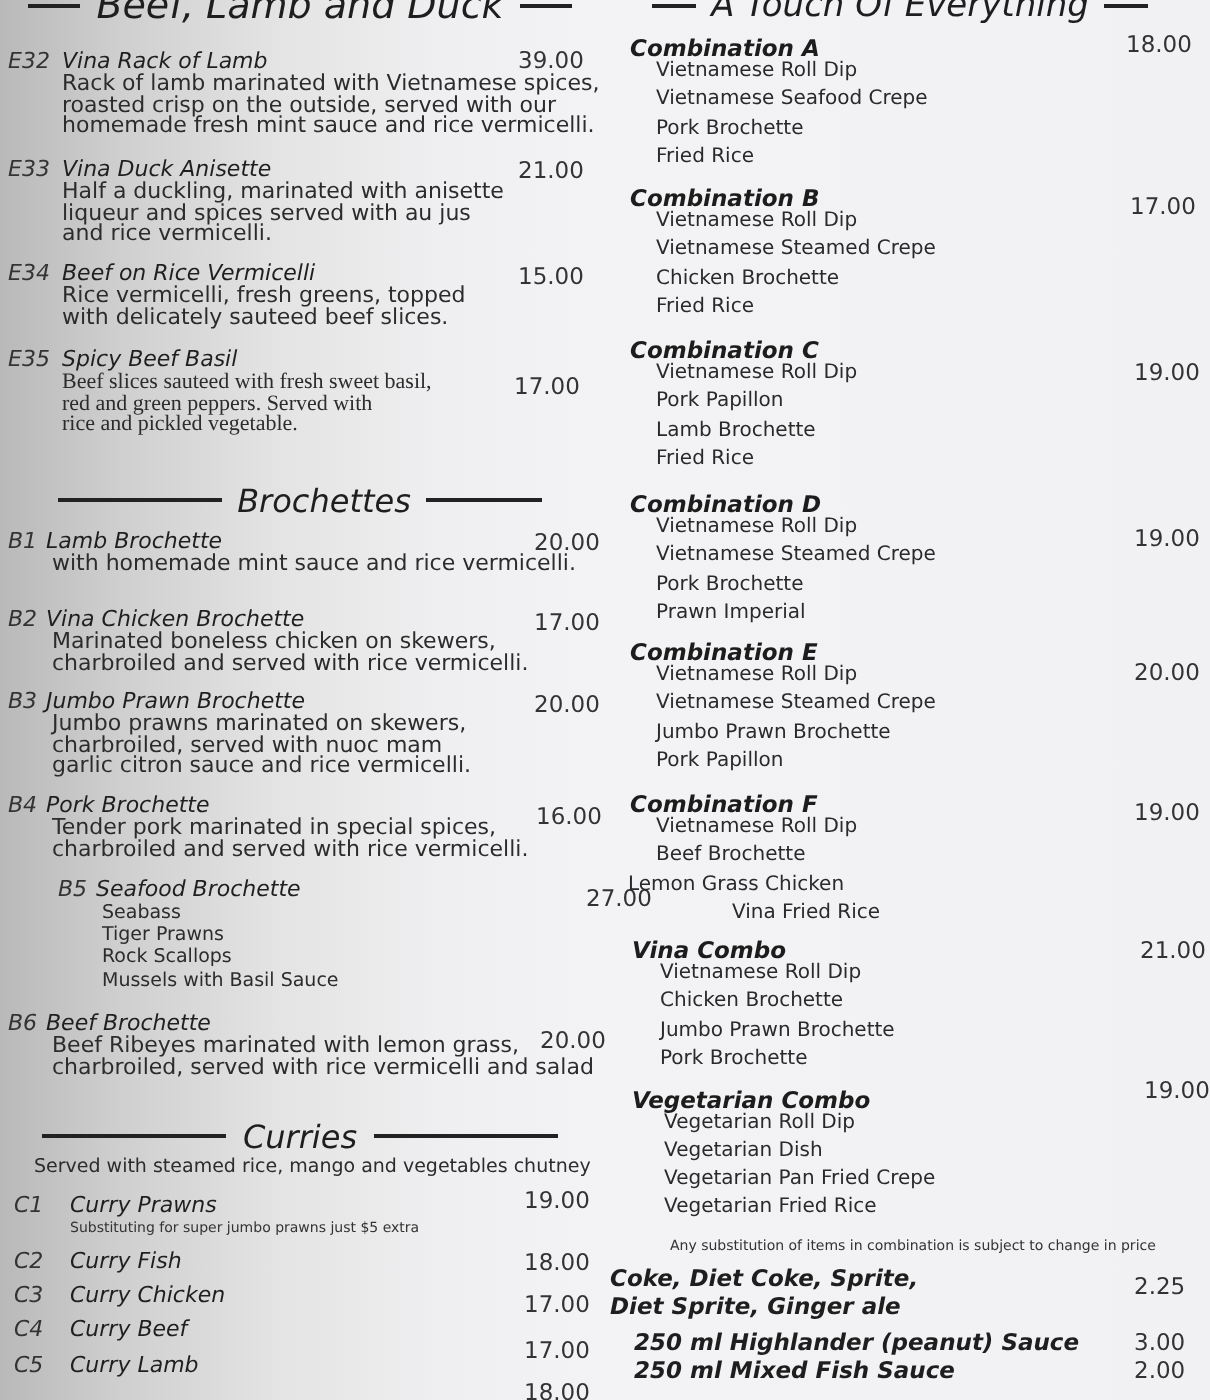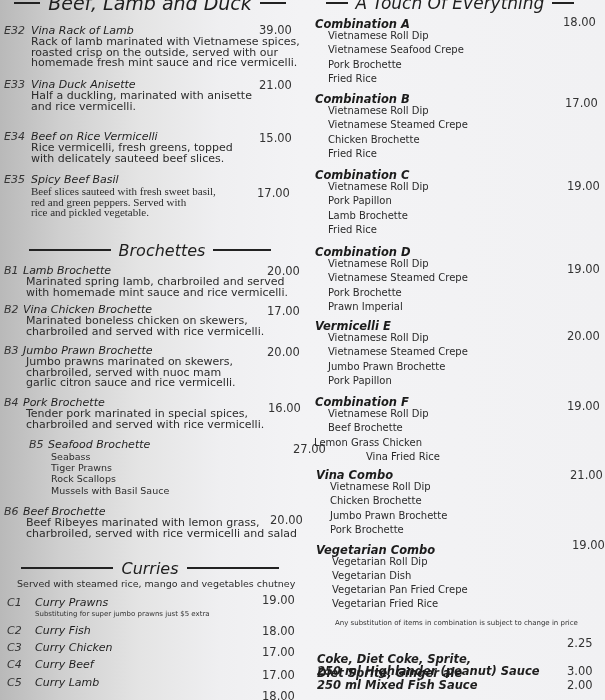--- a/index.html
+++ b/index.html
@@ -59,20 +59,21 @@
         <div>homemade fresh mint sauce and rice vermicelli.</div>
       </div>
     </div>
 
     <div class="item" style="left:0;top:78px;width:300px;height:45px;">
       <span class="code" style="top:0;">E33</span>
       <span class="name" style="left:31px;top:0;">Vina Duck Anisette</span>
       <span class="price" style="left:259px;top:0;">21.00</span>
       <div class="desc" style="left:31px;top:13px;">
         <div>Half a duckling, marinated with anisette</div>
+        <div>liqueur and spices served with au jus</div>
         <div>and rice vermicelli.</div>
       </div>
     </div>
 
     <div class="item" style="left:0;top:130px;width:300px;height:35px;">
       <span class="code" style="top:0;">E34</span>
       <span class="name" style="left:31px;top:0;">Beef on Rice Vermicelli</span>
       <span class="price" style="left:259px;top:1px;">15.00</span>
       <div class="desc" style="left:31px;top:13px;">
         <div>Rice vermicelli, fresh greens, topped</div>
@@ -95,21 +96,20 @@
       <span class="rule" style="width:82px;"></span>
       <span class="txt">Brochettes</span>
       <span class="rule" style="width:58px;"></span>
     </div>
 
     <div class="item" style="left:0;top:264px;width:300px;height:36px;">
       <span class="code" style="top:0;">B1</span>
       <span class="name" style="left:23px;top:0;">Lamb Brochette</span>
       <span class="price" style="left:267px;top:0;">20.00</span>
       <div class="desc" style="left:26px;top:13px;">
-        <div>Marinated spring lamb, charbroiled and served</div>
         <div>with homemade mint sauce and rice vermicelli.</div>
       </div>
     </div>
 
     <div class="item" style="left:0;top:303px;width:300px;height:36px;">
       <span class="code" style="top:0;">B2</span>
       <span class="name" style="left:23px;top:0;">Vina Chicken Brochette</span>
       <span class="price" style="left:267px;top:1px;">17.00</span>
       <div class="desc" style="left:26px;top:13px;">
         <div>Marinated boneless chicken on skewers,</div>
@@ -236,21 +236,21 @@
     <div class="item" style="left:0;top:245px;width:300px;height:70px;">
       <span class="combo-name" style="left:10px;top:0;">Combination D</span>
       <span class="price" style="left:262px;top:17px;">19.00</span>
       <span class="combo-line" style="left:23px;top:13px;">Vietnamese Roll Dip</span>
       <span class="combo-line" style="left:23px;top:27px;">Vietnamese Steamed Crepe</span>
       <span class="combo-line" style="left:23px;top:42px;">Pork Brochette</span>
       <span class="combo-line" style="left:23px;top:56px;">Prawn Imperial</span>
     </div>
 
     <div class="item" style="left:0;top:319px;width:300px;height:70px;">
-      <span class="combo-name" style="left:10px;top:0;">Vermicelli E</span>
+      <span class="combo-name" style="left:10px;top:0;">Combination E</span>
       <span class="price" style="left:262px;top:10px;">20.00</span>
       <span class="combo-line" style="left:23px;top:13px;">Vietnamese Roll Dip</span>
       <span class="combo-line" style="left:23px;top:27px;">Vietnamese Steamed Crepe</span>
       <span class="combo-line" style="left:23px;top:42px;">Jumbo Prawn Brochette</span>
       <span class="combo-line" style="left:23px;top:56px;">Pork Papillon</span>
     </div>
 
     <div class="item" style="left:0;top:395px;width:300px;height:70px;">
       <span class="combo-name" style="left:10px;top:0;">Combination F</span>
       <span class="price" style="left:262px;top:4px;">19.00</span>
@@ -274,21 +274,21 @@
       <span class="price" style="left:267px;top:-5px;">19.00</span>
       <span class="combo-line" style="left:27px;top:13px;">Vegetarian Roll Dip</span>
       <span class="combo-line" style="left:27px;top:27px;">Vegetarian Dish</span>
       <span class="combo-line" style="left:27px;top:41px;">Vegetarian Pan Fried Crepe</span>
       <span class="combo-line" style="left:27px;top:55px;">Vegetarian Fried Rice</span>
     </div>
 
     <span class="note" style="left:30px;top:619px;">Any substitution of items in combination is subject to change in price</span>
 
     <div class="item" style="left:0;top:632px;width:300px;height:30px;">
-      <div class="bev" style="left:12px;top:0;margin-top:20px;">
+      <div class="bev" style="left:0;top:0;">
         <div>Coke, Diet Coke, Sprite,</div>
         <div>Diet Sprite, Ginger ale</div>
       </div>
       <span class="price" style="left:262px;top:4px;">2.25</span>
     </div>
     <div class="item" style="left:0;top:664px;width:300px;height:15px;">
       <span class="bev" style="left:12px;top:0;">250 ml Highlander (peanut) Sauce</span>
       <span class="price" style="left:262px;top:0;">3.00</span>
     </div>
     <div class="item" style="left:0;top:678px;width:300px;height:15px;">

